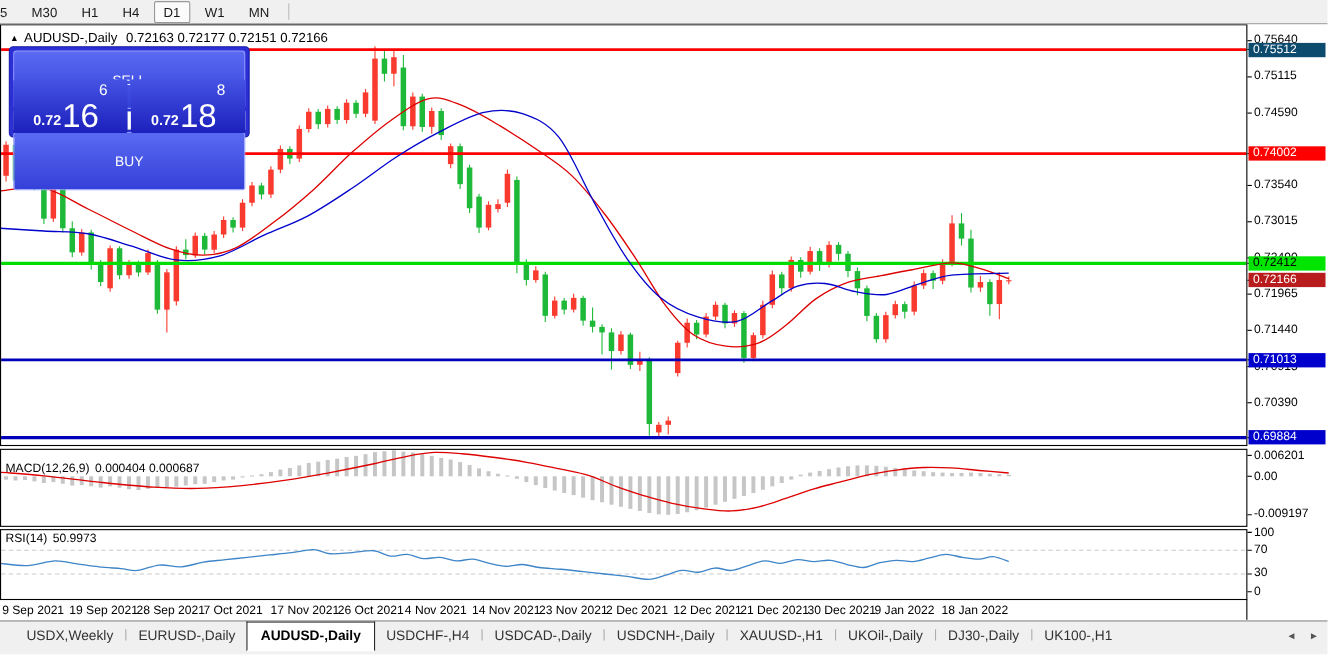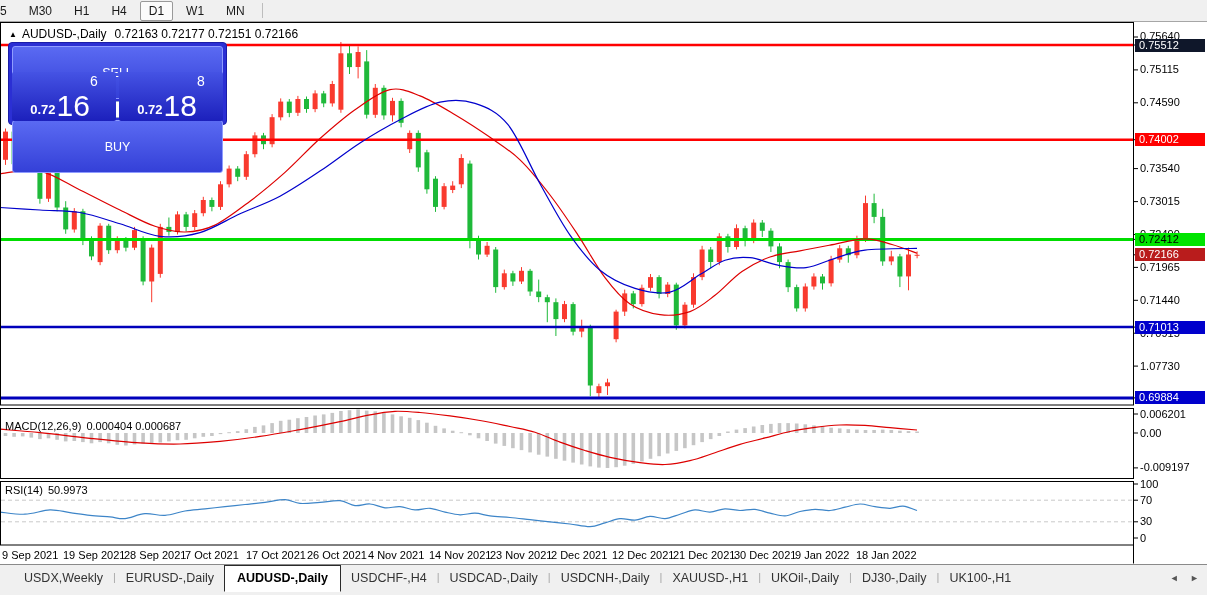--- a/index.html
+++ b/index.html
@@ -460,39 +460,39 @@
 <div id="overlay">
     <div class="lbl" style="left: 1140px; top: 30.4749px;">0.75640</div>
     <div class="lbl" style="left: 1140px; top: 63.3903px;">0.75115</div>
     <div class="lbl" style="left: 1140px; top: 96.3056px;">0.74590</div>
     <div class="lbl" style="left: 1140px; top: 162.136px;">0.73540</div>
     <div class="lbl" style="left: 1140px; top: 195.052px;">0.73015</div>
     <div class="lbl" style="left: 1140px; top: 227.967px;">0.72490</div>
     <div class="lbl" style="left: 1140px; top: 260.882px;">0.71965</div>
     <div class="lbl" style="left: 1140px; top: 293.798px;">0.71440</div>
     <div class="lbl" style="left: 1140px; top: 326.713px;">0.70915</div>
-    <div class="lbl" style="left: 1140px; top: 359.629px;">1.07730</div>
-    <div class="badge" style="left: 1135px; top: 38.5px; background: #0f172a; color: rgb(255, 255, 255);">0.75512</div>
+    <div class="lbl" style="left: 1140px; top: 359.629px;">0.70390</div>
+    <div class="badge" style="left: 1135px; top: 38.5px; background: #0c4a6e; color: rgb(255, 255, 255);">0.75512</div>
     <div class="badge" style="left: 1135px; top: 133.171px; background: rgb(255, 0, 0); color: rgb(255, 255, 255);">0.74002</div>
     <div class="badge" style="left: 1135px; top: 232.857px; background: rgb(0, 228, 0); color: rgb(0, 0, 0);">0.72412</div>
     <div class="badge" style="left: 1135px; top: 248.281px; background: #b91c1c; color: rgb(255, 255, 255);">0.72166</div>
     <div class="badge" style="left: 1135px; top: 320.569px; background: rgb(0, 0, 204); color: rgb(255, 255, 255);">0.71013</div>
     <div class="badge" style="left: 1135px; top: 391.353px; background: rgb(0, 0, 204); color: rgb(255, 255, 255);">0.69884</div>
     <div class="lbl" style="left: 1140px; top: 407.5px;">0.006201</div>
     <div class="lbl" style="left: 1140px; top: 426.5px;">0.00</div>
     <div class="lbl" style="left: 1140px; top: 461.449px;">-0.009197</div>
     <div class="lbl" style="left: 1140px; top: 477.5px;">100</div>
     <div class="lbl" style="left: 1140px; top: 493.7px;">70</div>
     <div class="lbl" style="left: 1140px; top: 515.3px;">30</div>
     <div class="lbl" style="left: 1140px; top: 531.5px;">0</div>
     <div class="lbl" style="left: 2px; top: 549px;">9 Sep 2021</div>
     <div class="lbl" style="left: 63px; top: 549px;">19 Sep 2021</div>
     <div class="lbl" style="left: 124px; top: 549px;">28 Sep 2021</div>
     <div class="lbl" style="left: 185px; top: 549px;">7 Oct 2021</div>
-    <div class="lbl" style="left: 246px; top: 549px;">17 Oct 2021</div>
+    <div class="lbl" style="left: 246px; top: 549px;">17 Nov 2021</div>
     <div class="lbl" style="left: 307px; top: 549px;">26 Oct 2021</div>
     <div class="lbl" style="left: 368px; top: 549px;">4 Nov 2021</div>
     <div class="lbl" style="left: 429px; top: 549px;">14 Nov 2021</div>
     <div class="lbl" style="left: 490px; top: 549px;">23 Nov 2021</div>
     <div class="lbl" style="left: 551px; top: 549px;">2 Dec 2021</div>
     <div class="lbl" style="left: 612px; top: 549px;">12 Dec 2021</div>
     <div class="lbl" style="left: 673px; top: 549px;">21 Dec 2021</div>
     <div class="lbl" style="left: 734px; top: 549px;">30 Dec 2021</div>
     <div class="lbl" style="left: 795px; top: 549px;">9 Jan 2022</div>
     <div class="lbl" style="left: 856px; top: 549px;">18 Jan 2022</div>

